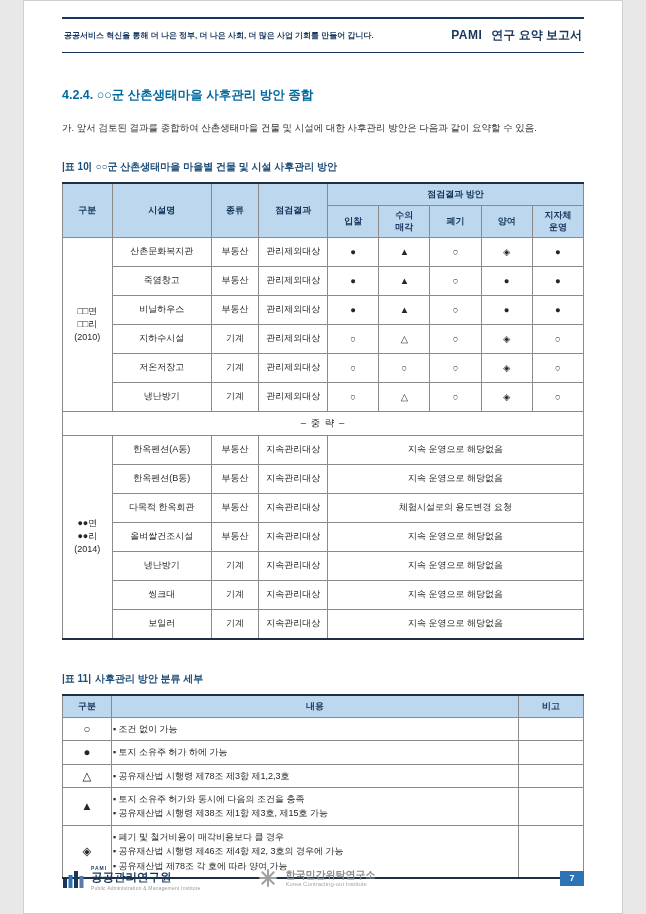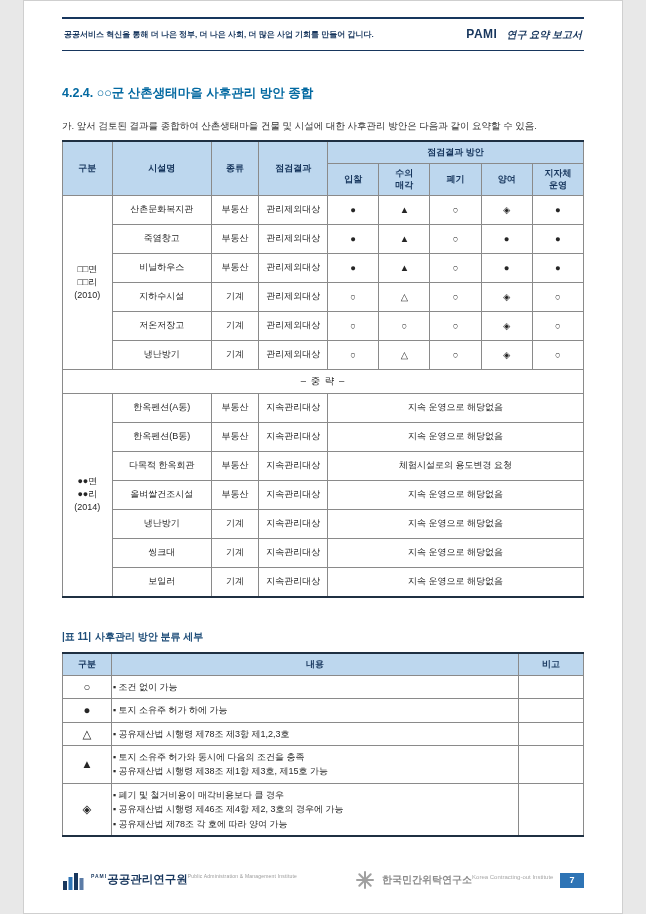--- a/index.html
+++ b/index.html
@@ -14,21 +14,21 @@
 
   
   .top-header {
     border-top: 2px solid #17365d; border-bottom: 1px solid #17365d;
     display: flex; justify-content: space-between; align-items: center;
     padding: 8px 2px;
   }
   .slogan { font-size: 8px; font-weight: bold; color: #17365d; }
   .brand-area { display: flex; align-items: baseline; gap: 9px; }
   .brand { font-size: 12px; font-weight: bold; color: #17365d; letter-spacing: .5px; }
-  .doc-type { font-size: 10px; font-weight: bold; color: #17365d; font-style: italic; }
+  .doc-type { font-size: 12px; font-weight: bold; color: #17365d; }
 
   .section-heading { margin-top: 34px; font-size: 12.5px; font-weight: bold; color: #0369a1; }
   .intro { margin-top: 17px; font-size: 9.5px; color: #333; line-height: 1.4; }
 
   .caption { font-size: 10px; font-weight: bold; color: #1f4e79; }
   .caption-10 { margin-top: 26px; }
   .caption-11 { margin-top: 32px; }
   .caption .tag { margin-right: 4px; }
 
   table {
@@ -51,21 +51,21 @@
   .t11 td.content-cell { text-align: left; padding-left: 1px; line-height: 1.6; }
   .t11 td.symbol-cell { font-size: 11.5px; }
   .t11 .bullet-line { font-size: 9px; }
 
   
   .footer {
     position: absolute; left: 38px; right: 38px; bottom: 22px;
     display: flex; align-items: center;
   }
   .org { display: flex; align-items: center; gap: 7px; }
-  .org-text { display: flex; }
+  .org-text { display: flex; flex-direction: column; }
   .pami-tiny { font-size: 5px; font-weight: bold; color: #17365d; letter-spacing: 1px; }
   .org1-name { font-size: 11.5px; font-weight: bold; color: #17365d; line-height: 1.2; }
   .org1-sub { font-size: 5px; color: #9a9a9a; letter-spacing: .2px; }
   .org-kcoi { margin-left: 58px; }
   .org2-name { font-size: 10px; font-weight: bold; color: #8c8c8c; line-height: 1.2; }
   .org2-sub { font-size: 6px; color: #a8a8a8; }
   .page-badge {
     margin-left: auto; width: 24px; height: 15px; background: #2e74b5;
     color: #fff; font-size: 9px; font-weight: bold;
     display: flex; align-items: center; justify-content: center;
@@ -81,20 +81,23 @@
       <div class="slogan">공공서비스 혁신을 통해 더 나은 정부, 더 나은 사회, 더 많은 사업 기회를 만들어 갑니다.</div>
       <div class="brand-area">
         <span class="brand">PAMI</span>
         <span class="doc-type">연구 요약 보고서</span>
       </div>
     </div>
 
     <div class="section-heading">4.2.4. ○○군 산촌생태마을 사후관리 방안 종합</div>
     <div class="intro">가. 앞서 검토된 결과를 종합하여 산촌생태마을 건물 및 시설에 대한 사후관리 방안은 다음과 같이 요약할 수 있음.</div>
 
+    <div class="caption caption-10">
+      <span class="tag">|표 10|</span><span>○○군 산촌생태마을 마을별 건물 및 시설 사후관리 방안</span>
+    </div>
 
     <table class="t10">
       <colgroup>
         <col style="width:52px">
           <col style="width:110px">
           <col style="width:52px">
           <col style="width:76px">
         <col style="width:56px">
           <col style="width:56px">
           <col style="width:56px">

